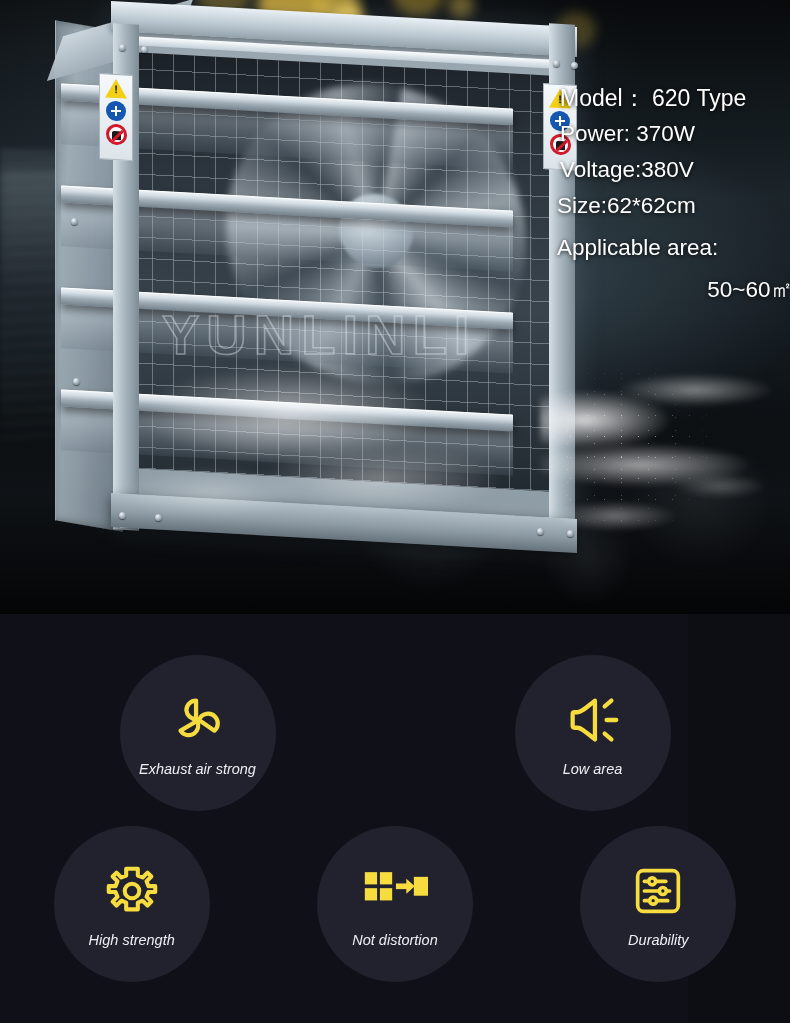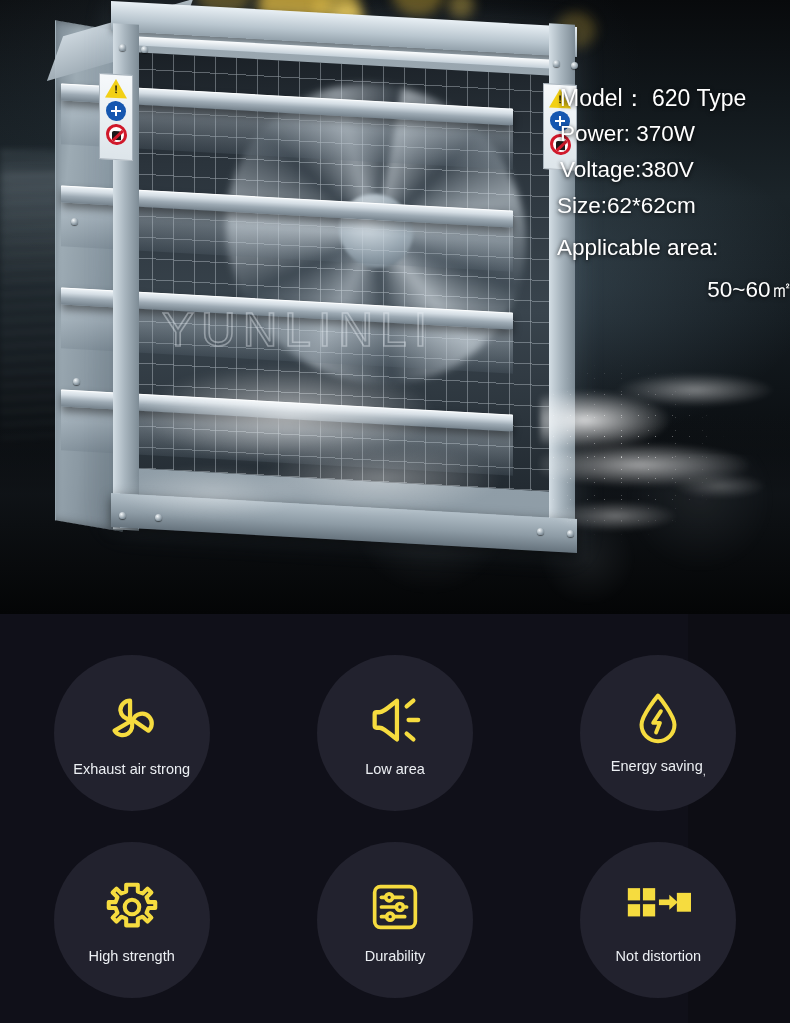--- a/index.html
+++ b/index.html
@@ -236,21 +236,21 @@
   .decal-red::after {
     content:""; position:absolute; left:-3px; top:6px; width:26px; height:3px;
     background:#d0192b; transform:rotate(-45deg);
   }
   .decal.d-left  { left:44px;  top:56px; }
   .decal.d-right { left:488px; top:66px; }
 
   
   .watermark {
     position:absolute; left:162px; top:302px;
-    font-size:48px; letter-spacing:7px; font-weight:400;
+    font-size:56px; letter-spacing:7px; font-weight:700;
     color:transparent;
     -webkit-text-stroke:1.6px rgba(236,243,248,.55);
     opacity:.72; white-space:nowrap; pointer-events:none;text-align:right;
   }
 
   
   .specs {
     position:absolute; left:560px; top:80px; width:235px;
     color:#fff; font-size:22.5px; line-height:36px;
     text-shadow:0 1px 4px rgba(0,0,0,.85);
@@ -259,24 +259,25 @@
   .specs .ln { display:block; }
   .specs .ln.model   { font-size:23px; }
   .specs .ln.size    { margin-left:-3px; }
   .specs .ln.area    { margin-left:-3px; margin-top:6px; }
   .specs .ln.coverage{ text-align:right; margin-top:6px; padding-right:2px; }
 
   
   .features {
     position:absolute; left:0; top:614px; width:688px; height:409px;
     background:#101019;
+    font-style:italic;
   }
   .frow { position:absolute; left:0; width:790px; height:180px; display:flex; }
   .frow.r1 { top:41px; }
-  .frow.r2 { top:228px; }
+  .frow.r2 { top:212px; }
   .fcell {
     flex:1; display:flex; flex-direction:column;
     align-items:center; justify-content:flex-start;
   }
   .fcircle {
     width:156px; height:156px; border-radius:50%;
     background:#22222e;
     display:flex; flex-direction:column;
     align-items:center; justify-content:center;
   }
@@ -395,70 +396,61 @@
             <path d="M34 12 C24 20 20 24 16 24 H13 A2 2 0 0 0 11 26 V38 A2 2 0 0 0 13 40 H16 C20 40 24 44 34 52 Z"></path>
             <path d="M44 18 L51 12"></path>
             <path d="M46 32 H56"></path>
             <path d="M44 46 L51 52"></path>
           </svg>
           <span class="flabel">Low area</span>
         </div>
       </div>
 
 
-      <div class="fcell">
-        <div class="fcircle">
-          <svg class="ficon" viewBox="0 0 64 64" fill="none" stroke="#F6DC3F" stroke-width="4.2" stroke-linecap="round" stroke-linejoin="round">
-            <path d="M32 10 C32 10 49 30 49 40 A17 17 0 0 1 15 40 C15 30 32 10 32 10 Z"></path>
-            <path d="M35 26 L27 38 H34 L30 48" stroke-width="4"></path>
-          </svg>
-          <span class="flabel"><span>Energy saving</span><span class="tail">,</span></span>
-        </div>
-      </div>
 
     </div>
 
     <div class="frow r2">
 
       <div class="fcell">
         <div class="fcircle">
           <svg class="ficon" viewBox="0 0 64 64" fill="none" stroke="#F6DC3F" stroke-width="4.2" stroke-linejoin="round">
             <path d="M32 9 l6 0 0 7 5 2 5-5 4 4 -5 5 2 5 7 0 0 6 -7 0 -2 5 5 5 -4 4 -5-5 -5 2 0 7 -6 0 -6 0 0-7 -5-2 -5 5 -4-4 5-5 -2-5 -7 0 0-6 7 0 2-5 -5-5 4-4 5 5 5-2 0-7 6 0 Z"></path>
             <circle cx="32" cy="32" r="7.5"></circle>
           </svg>
           <span class="flabel">High strength</span>
+        </div>
+      </div>
+
+      <div class="fcell">
+        <div class="fcircle">
+          <svg class="ficon" viewBox="0 0 70 60" fill="#F6DC3F">
+            <rect x="3" y="10" width="13" height="13"></rect>
+            <rect x="19" y="10" width="13" height="13"></rect>
+            <rect x="3" y="27" width="13" height="13"></rect>
+            <rect x="19" y="27" width="13" height="13"></rect>
+            <rect x="36" y="22" width="13" height="6"></rect>
+            <path d="M47 17 L56 25 L47 33 Z"></path>
+            <rect x="55" y="15" width="15" height="20"></rect>
+          </svg>
+          <span class="flabel">Not distortion</span>
         </div>
       </div>
 
       <div class="fcell">
         <div class="fcircle">
           <svg class="ficon" viewBox="0 0 64 64" fill="none" stroke="#F6DC3F" stroke-width="3.8" stroke-linecap="round">
             <rect x="11" y="11" width="42" height="42" rx="6"></rect>
             <path d="M18 22 H40"></path>
               <circle cx="26" cy="22" r="3.6" fill="#22222E"></circle>
             <path d="M18 32 H44"></path>
               <circle cx="37" cy="32" r="3.6" fill="#22222E"></circle>
             <path d="M18 42 H42"></path>
               <circle cx="27" cy="42" r="3.6" fill="#22222E"></circle>
           </svg>
           <span class="flabel">Durability</span>
         </div>
       </div>
 
-      <div class="fcell">
-        <div class="fcircle">
-          <svg class="ficon" viewBox="0 0 70 60" fill="#F6DC3F">
-            <rect x="3" y="10" width="13" height="13"></rect>
-            <rect x="19" y="10" width="13" height="13"></rect>
-            <rect x="3" y="27" width="13" height="13"></rect>
-            <rect x="19" y="27" width="13" height="13"></rect>
-            <rect x="36" y="22" width="13" height="6"></rect>
-            <path d="M47 17 L56 25 L47 33 Z"></path>
-            <rect x="55" y="15" width="15" height="20"></rect>
-          </svg>
-          <span class="flabel">Not distortion</span>
-        </div>
-      </div>
-
 
     </div>
   </div>
 </div>
 
 </body></html>

